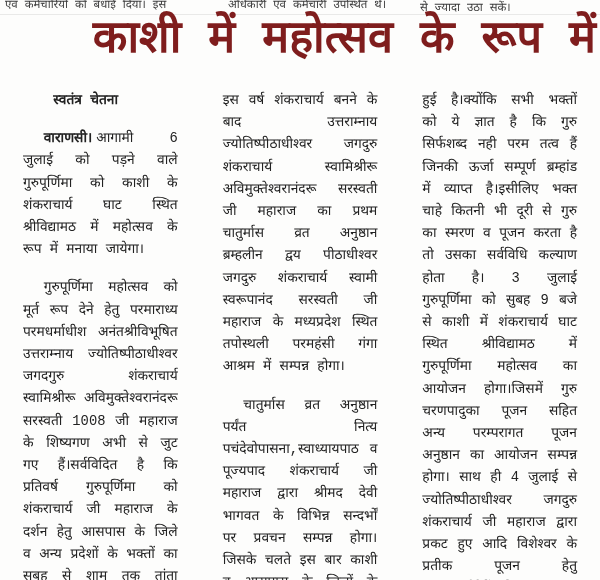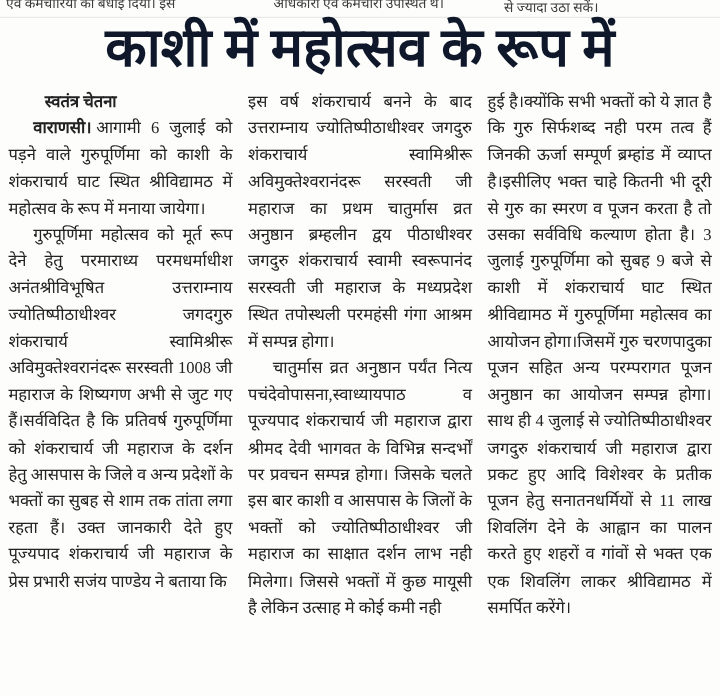--- a/index.html
+++ b/index.html
@@ -7,44 +7,44 @@
     padding: 0;
     background: #e8e8e8;
   }
   .page {
     position: relative;
     width: 600px;
     height: 580px;
     margin: 0 auto;
     background: #fdfdfc;
     color: #1b1b1b;
-    font-family: Liberation Serif, serif;
+    font-family: Liberation Mono, monospace;
     overflow: hidden;
     box-sizing: border-box;
   }
   
   .top-strip {
     position: relative;
     height: 14px;
     overflow: hidden;
     font-size: 11.5px;
     line-height: 15px;
     color: #3c3c3c;
     white-space: nowrap;
   }
   .frag { position: absolute; top: -3px; }
   .frag-left   { left: 5px; }
   .frag-middle { left: 228px; }
   .frag-right  { left: 420px; top: 0px; }
   
   .headline {
     padding: 1px 4px 5px 4px;
-    text-align: center;
+    text-align: right;
     font-weight: bold;
-    color: #0f172a;
+    color: #7f1d1d;
     border-top: 1px solid rgba(0,0,0,0.08);
   }
   .headline-line {
     font-size: 45px;
     line-height: 49px;
     white-space: nowrap;
     letter-spacing: 0px;
     transform-origin: center top;
   }
   
@@ -55,21 +55,21 @@
     box-sizing: border-box;
   }
   .col {
     flex: 1 1 0;
     min-width: 0;
     text-align: justify;
     font-size: 13.8px;
     line-height: 22.2px;
     color: #222;
   }
-  .col p { margin: 0; }
+  .col p { margin: 16px; }
   .byline {
     font-weight: bold;
     text-indent: 2.2em;
     text-align: left;
   }
   .indent { text-indent: 1.5em; }
   .dateline { font-weight: bold; margin-right: 0.28em; }
 </style>
 </head>
 <body>

